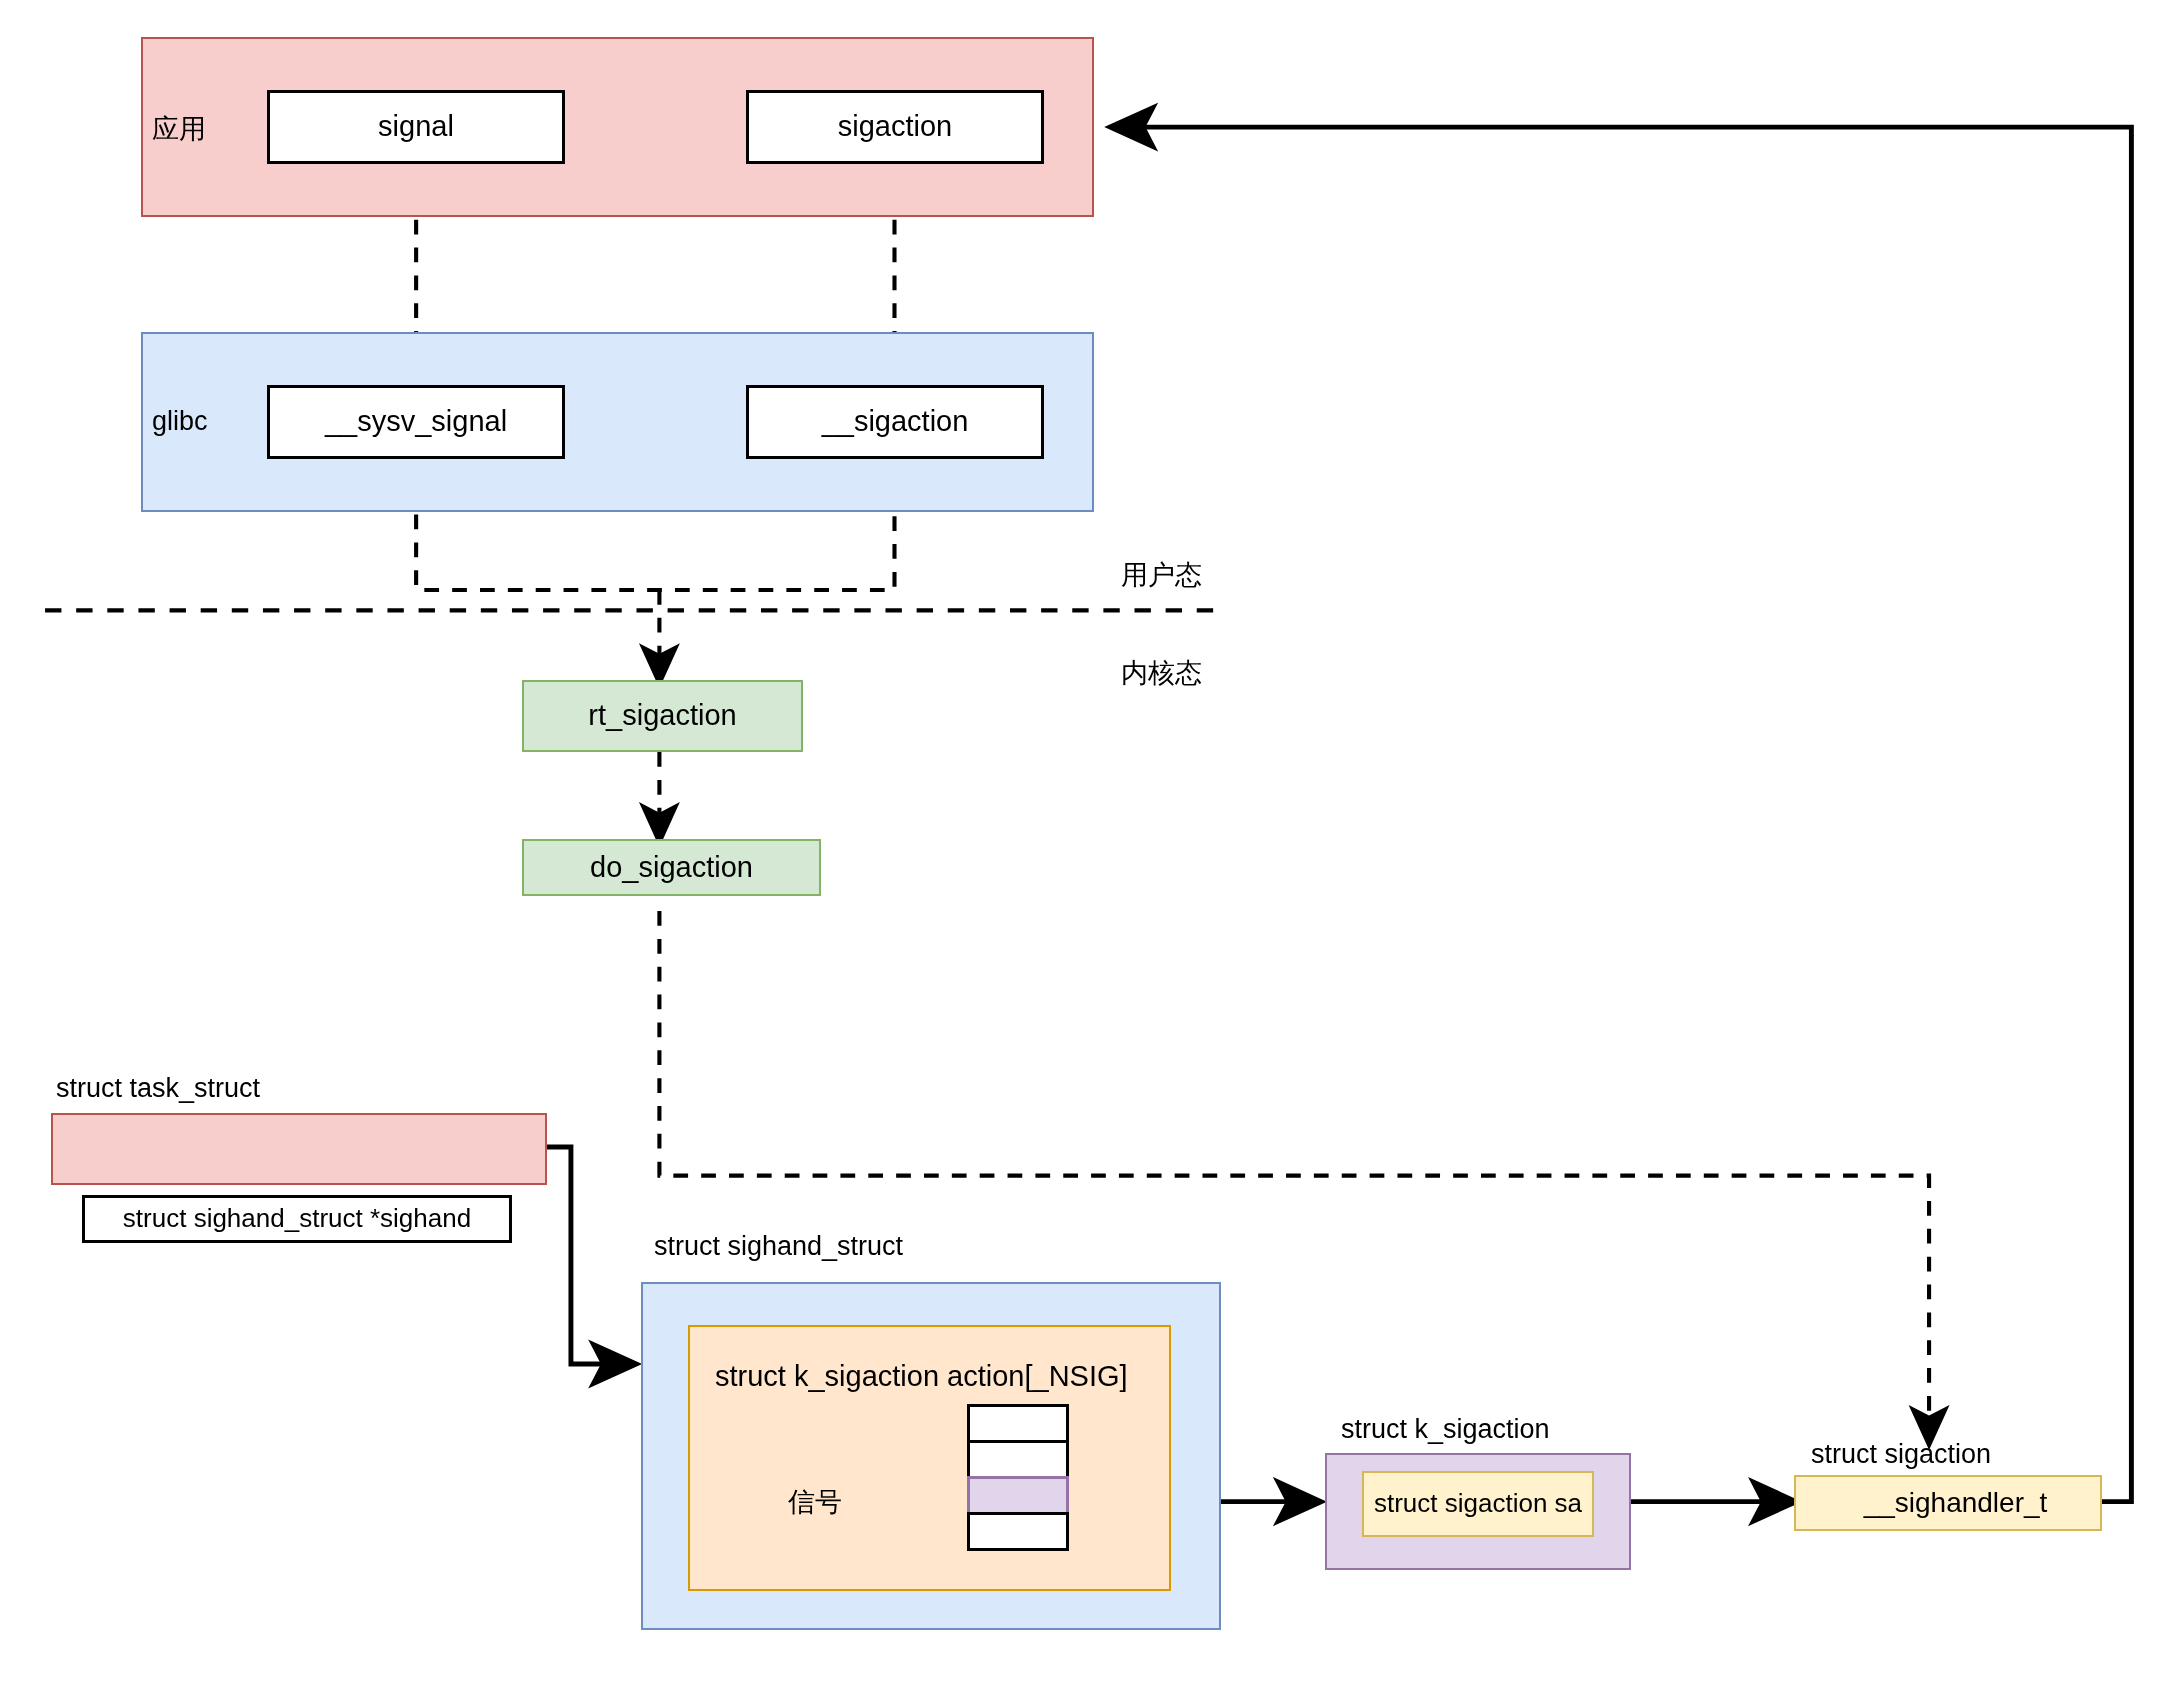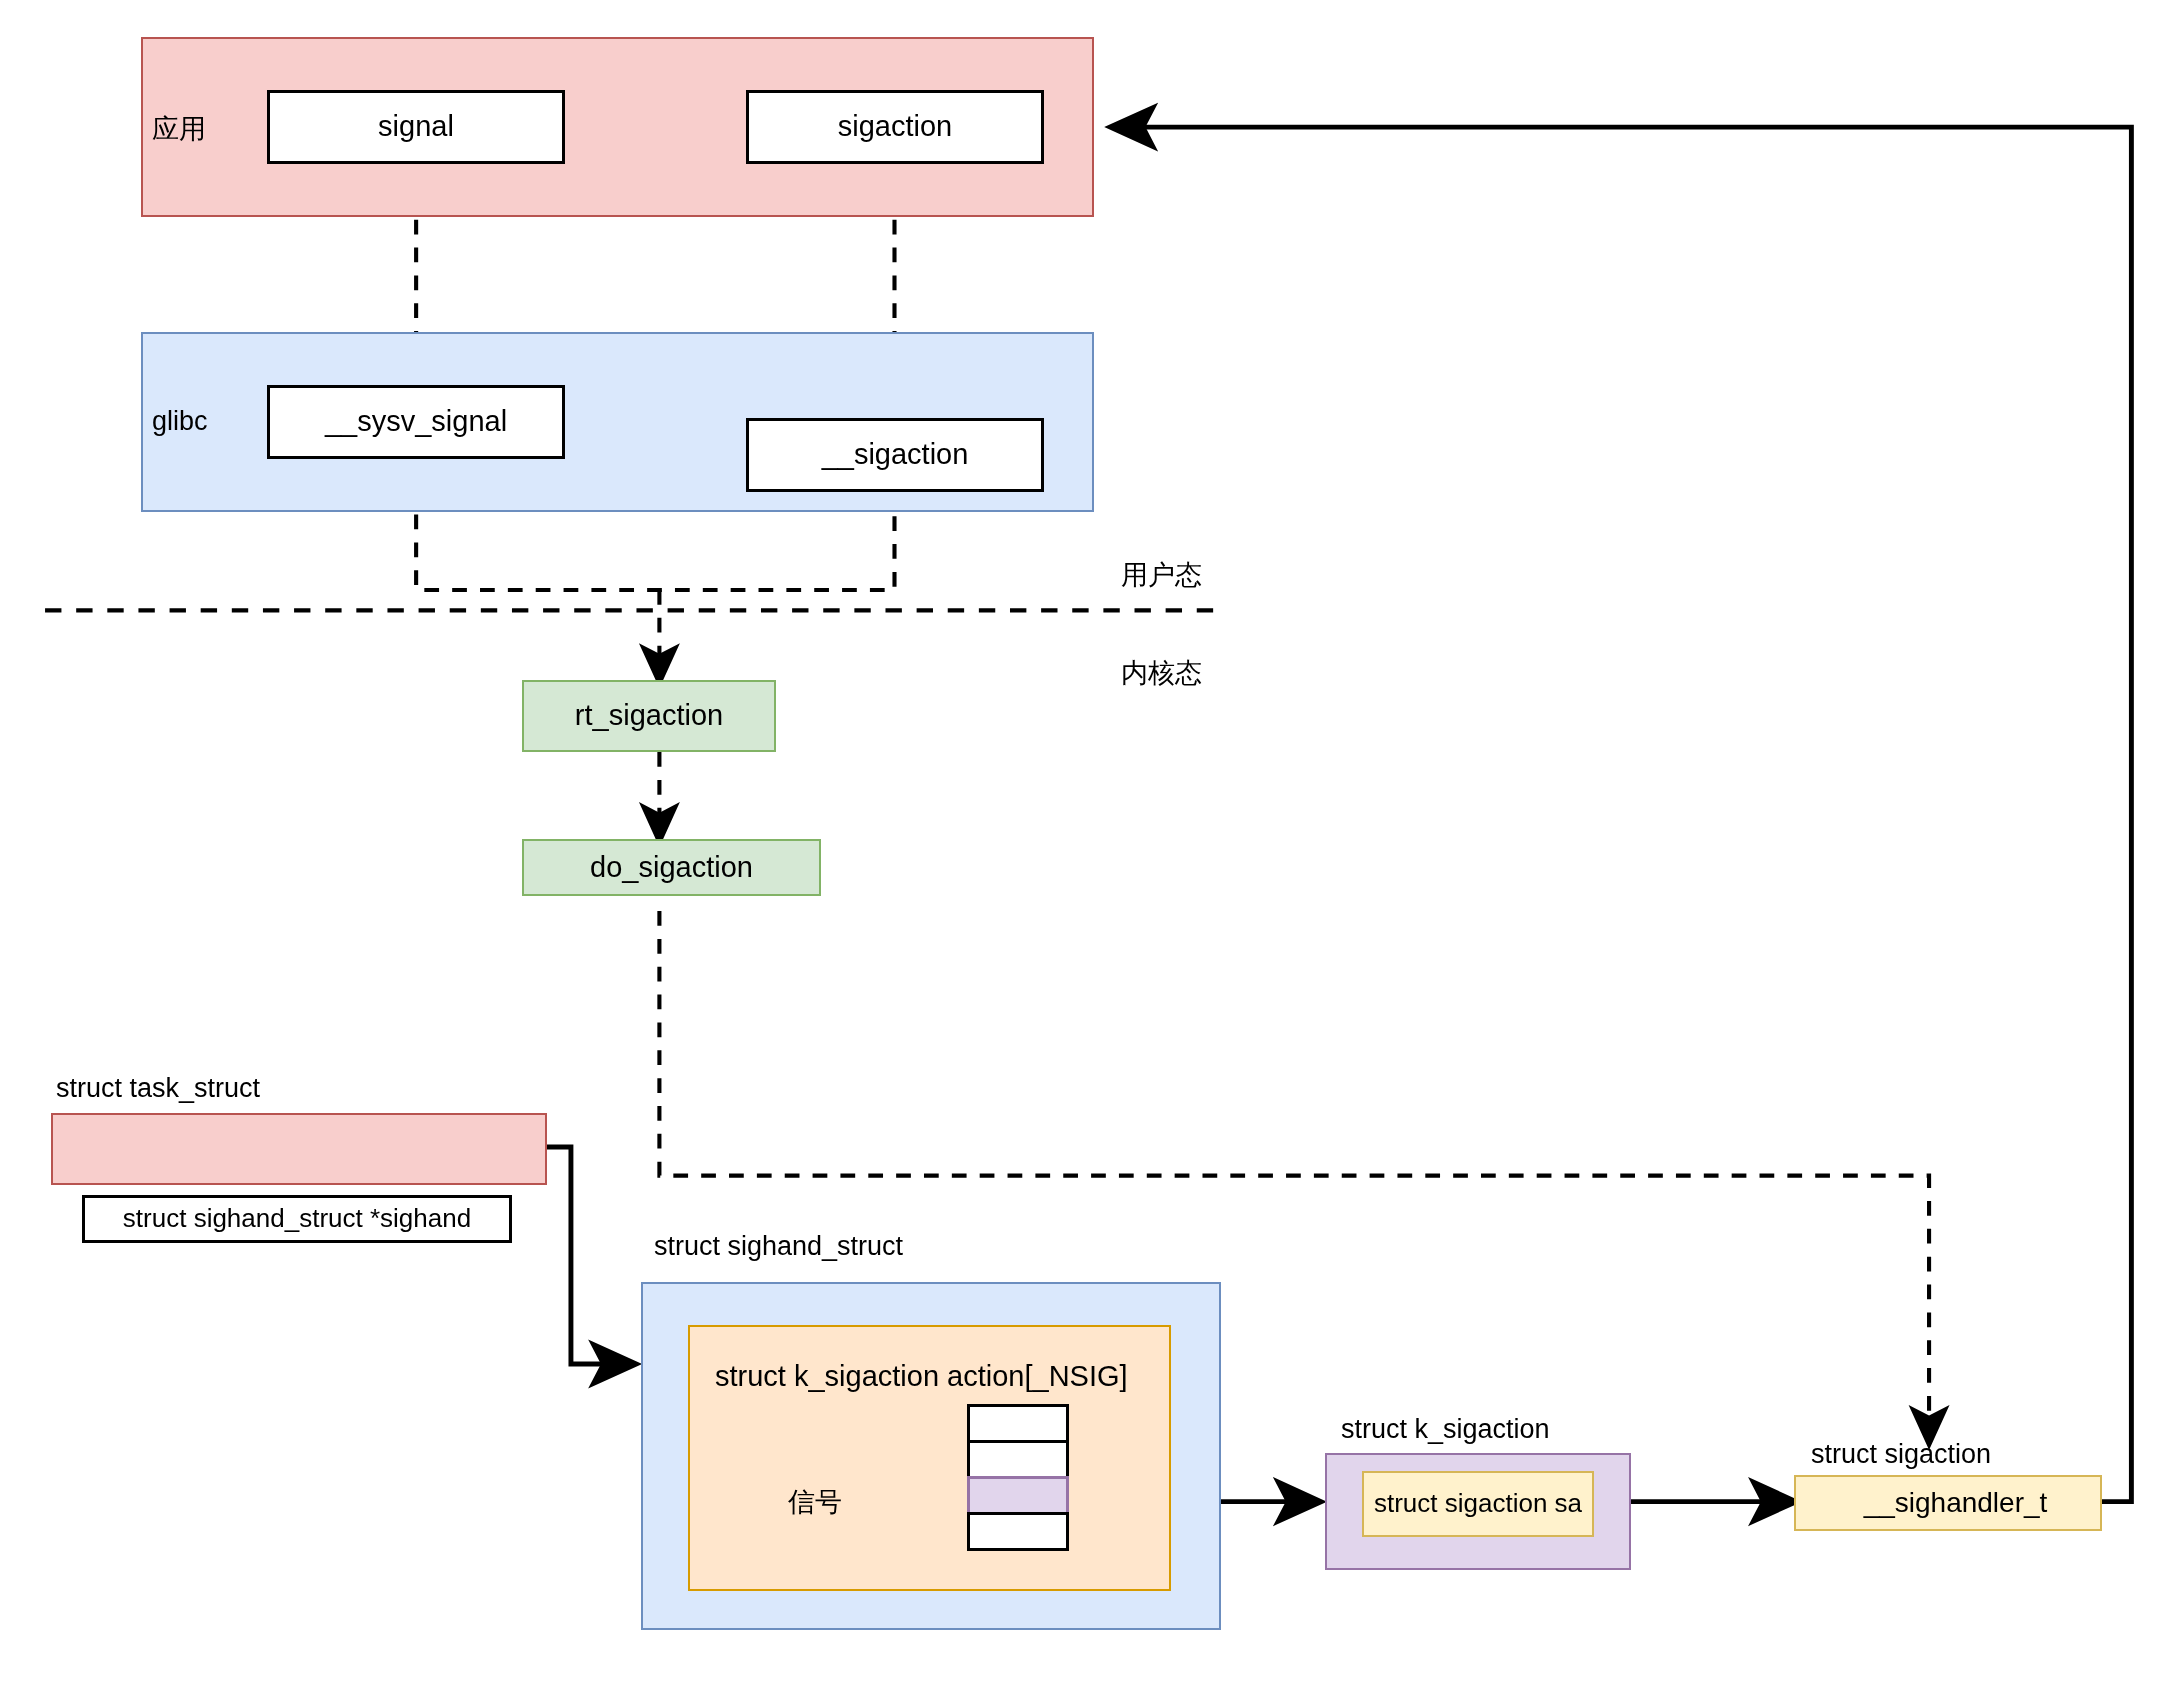--- a/index.html
+++ b/index.html
@@ -173,26 +173,26 @@
 
   <div class="node box-white" style="left:267px; top:90px; width:298px; height:74px;">signal</div>
 
   <div class="node box-white" style="left:746px; top:90px; width:298px; height:74px;">sigaction</div>
 
   <div class="node band-glibc" style="left:141px; top:332px; width:953px; height:180px;"></div>
   <div class="band-label" style="left:152px; top:406px;">glibc</div>
 
   <div class="node box-white" style="left:267px; top:385px; width:298px; height:74px;">__sysv_signal</div>
 
-  <div class="node box-white" style="left:746px; top:385px; width:298px; height:74px;margin-top:33px;">__sigaction</div>
+  <div class="node box-white" style="left:746px; top:385px; width:298px; height:74px;">__sigaction</div>
 
   <div class="mode-label cjk-label" style="left:1121px; top:557px;">用户态</div>
   <div class="mode-label cjk-label" style="left:1121px; top:655px;">内核态</div>
 
-  <div class="node box-green" style="left:522px; top:680px; width:254px; height:72px;">rt_sigaction</div>
+  <div class="node box-green" style="left:522px; top:680px; width:281px; height:72px;">rt_sigaction</div>
 
   <div class="node box-green" style="left:522px; top:839px; width:299px; height:57px;">do_sigaction</div>
 
   <div class="caption" style="left:56px; top:1073px;">struct task_struct</div>
   <div class="node box-pink" style="left:51px; top:1113px; width:496px; height:72px;"></div>
   <div class="node box-white" style="left:82px; top:1195px; width:430px; height:48px; font-size:26px;">struct sighand_struct *sighand</div>
 
   <div class="caption" style="left:654px; top:1231px;">struct sighand_struct</div>
   <div class="node box-blue" style="left:641px; top:1282px; width:580px; height:348px;"></div>
 

